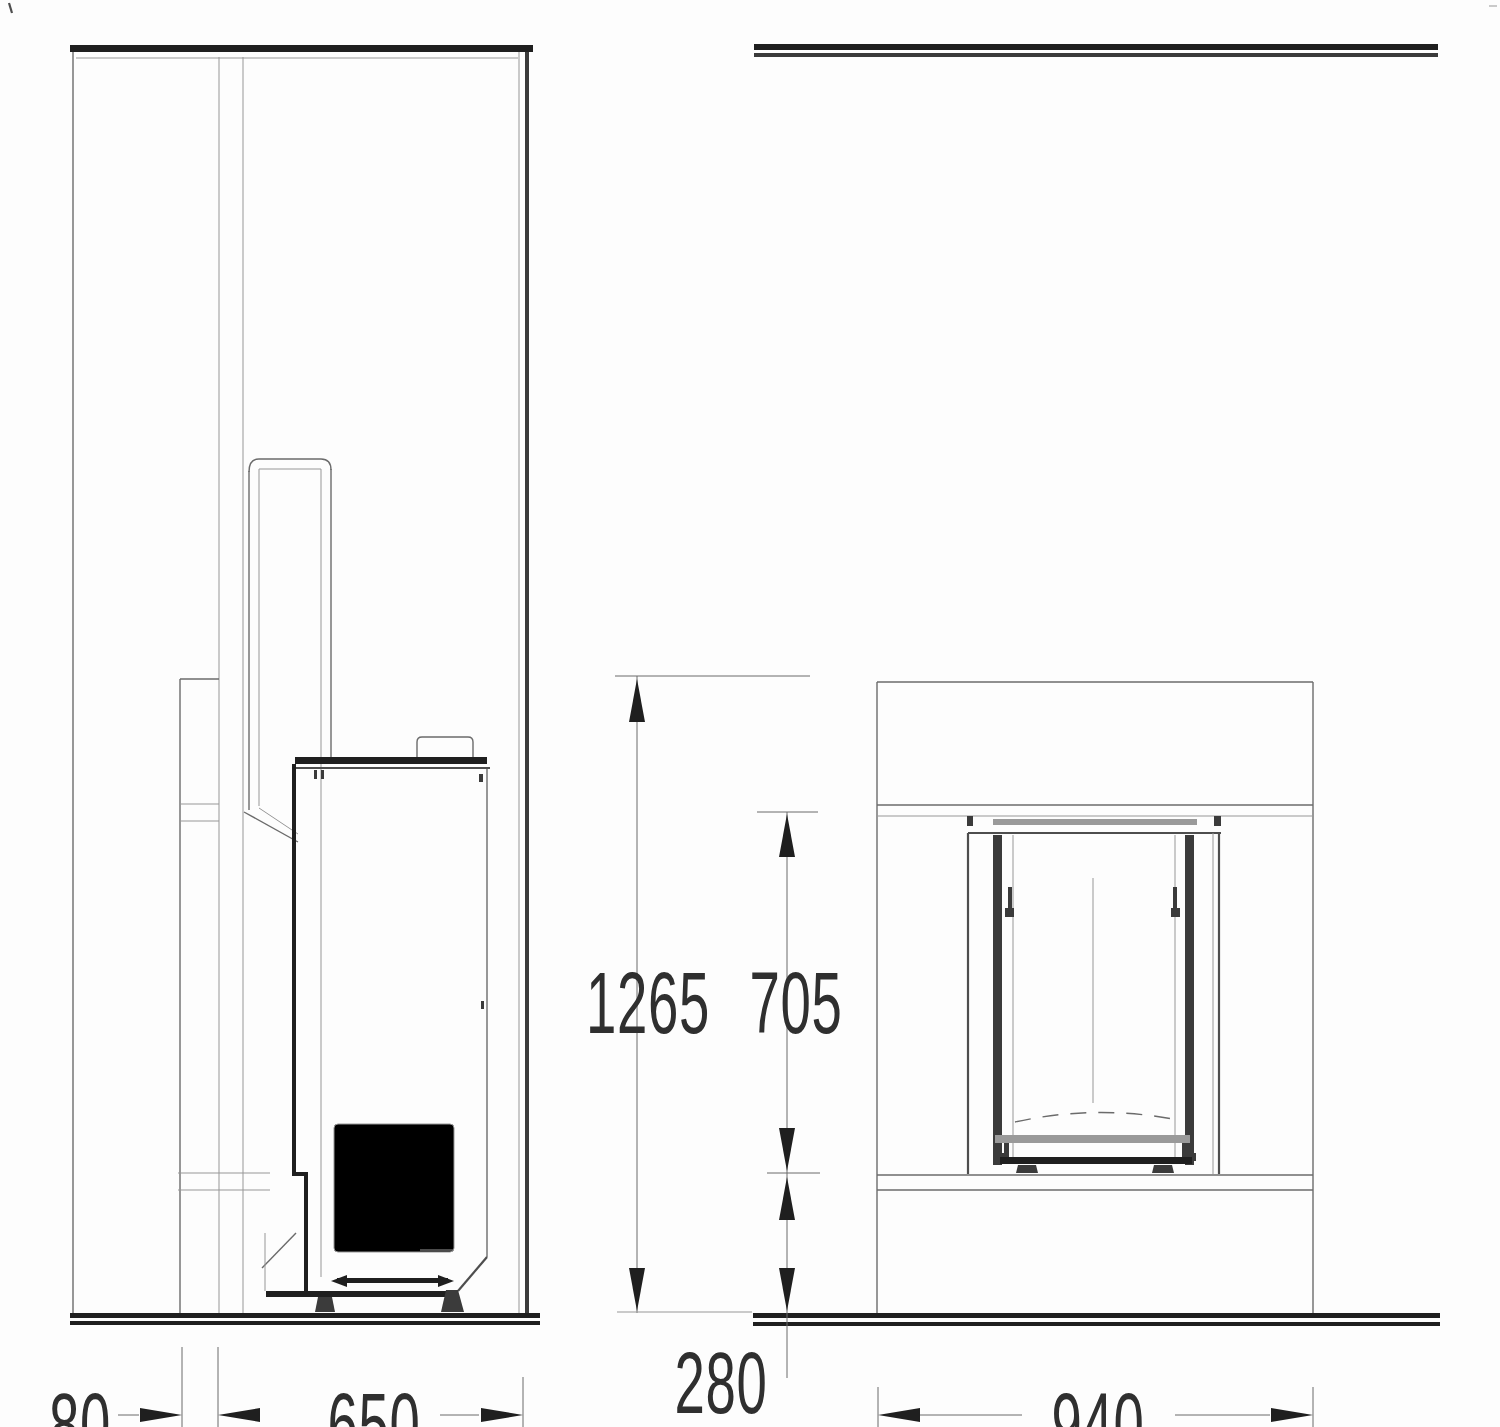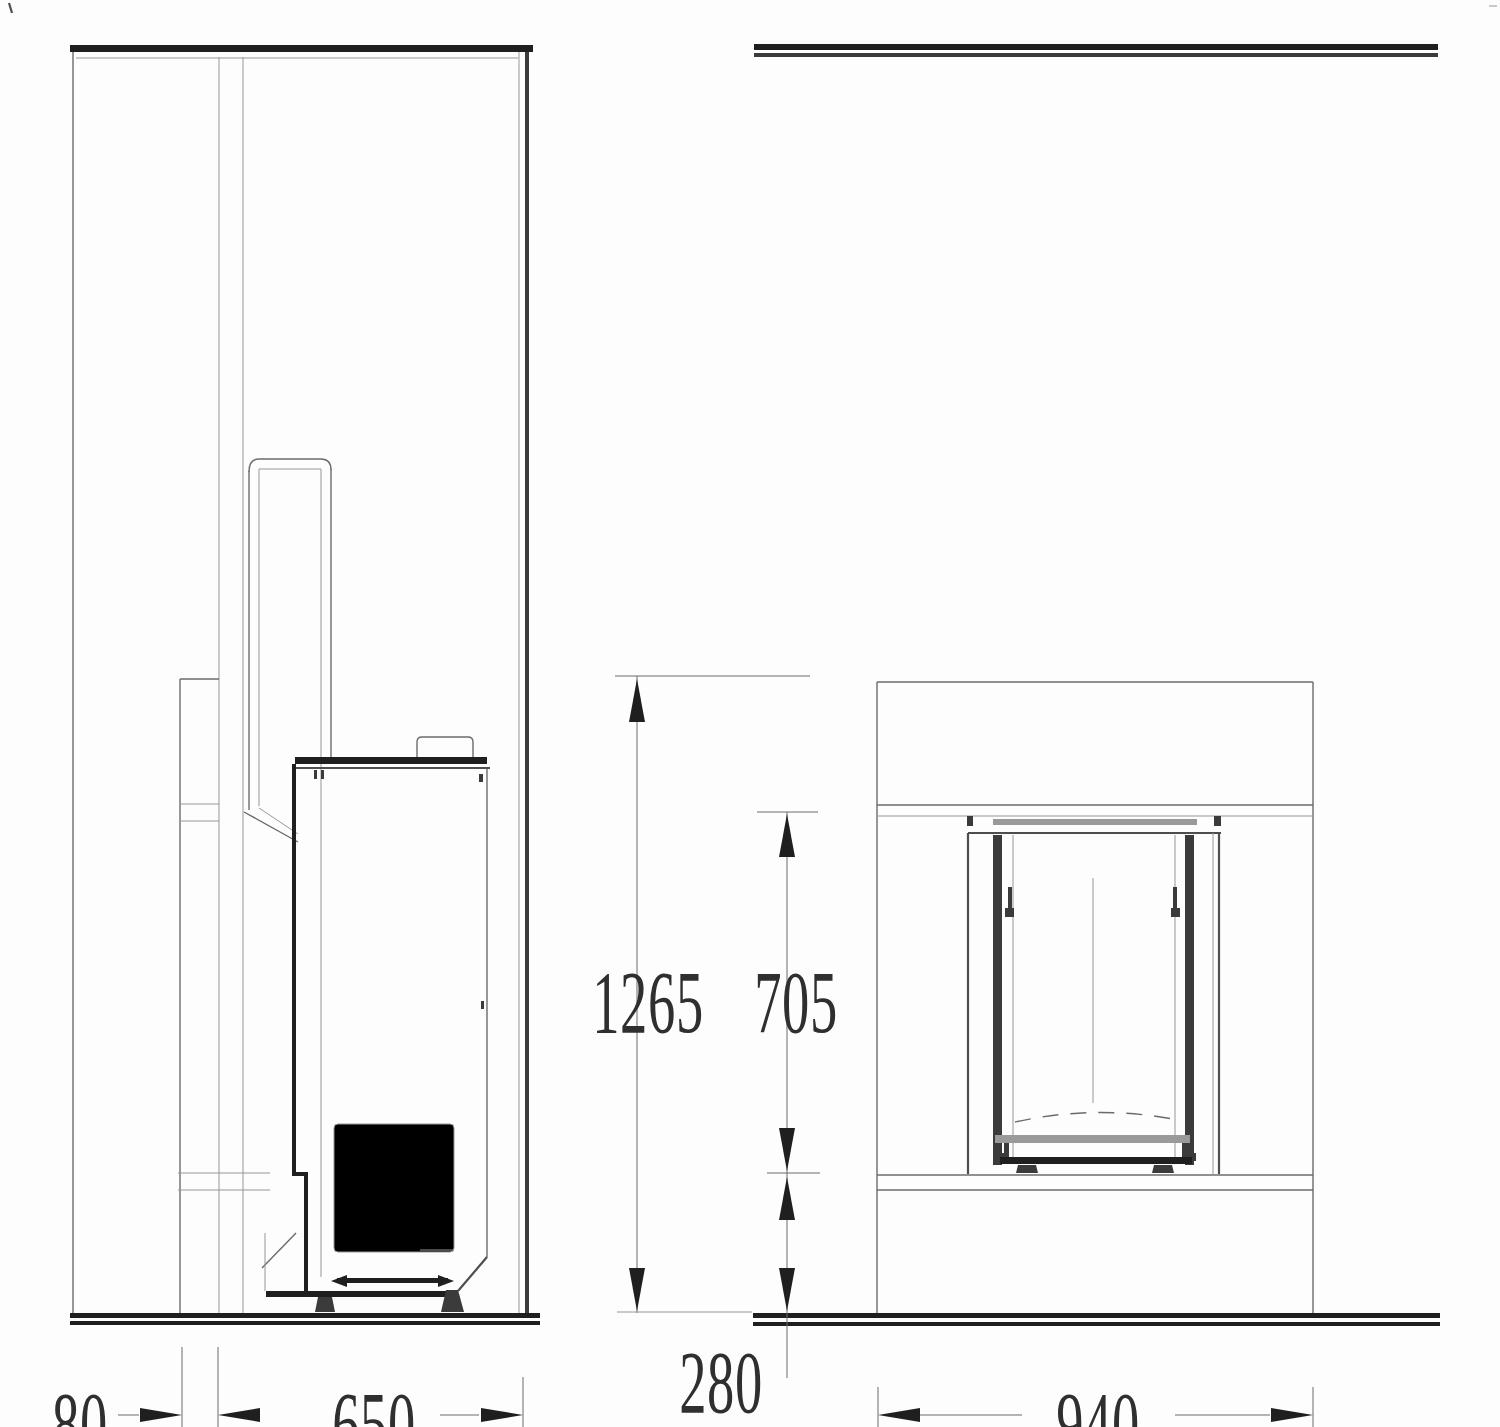--- a/index.html
+++ b/index.html
@@ -1,21 +1,21 @@
 <!DOCTYPE html>
 <html style="--line: #6b6b6b; --line-light: #979797; --line-mid: #4e4e4e; --line-dark: #2a2a2a; --fill-dark: #1f1f1f; --band-gray: #9a9a9a; --bg: #fdfdfd; --text: #2f2f2f;"><head>
 <meta charset="utf-8">
 <style>
   :root{
     --line:#6b6b6b; --line-light:#979797; --line-mid:#4e4e4e; --line-dark:#2a2a2a;
     --fill-dark:#1f1f1f; --band-gray:#9a9a9a; --bg:#fdfdfd; --text:#2f2f2f;
   }
   html,body{margin:0;padding:0;background:var(--bg);}
   #stage{position:relative;width:1500px;height:1427px;overflow:hidden;background:var(--bg);
-         font-family:Liberation Serif, serif;}
+         font-family:Liberation Sans, sans-serif;}
   svg{position:absolute;left:0;top:0;}
   line,path,polyline{fill:none;}
   .sl{stroke:var(--line);stroke-width:1.4px;}
   .sll{stroke:var(--line-light);stroke-width:1px;}
   .sm{stroke:var(--line-mid);stroke-width:2.2px;}
   .sthin{stroke:var(--line);stroke-width:1px;}
   .fd{fill:var(--fill-dark);stroke:none;}
   .fg{fill:var(--band-gray);stroke:none;}
   .fm{fill:#3b3b3b;stroke:none;}
   .dim{position:absolute;transform:translate(-50%,-50%) scaleX(0.62);

